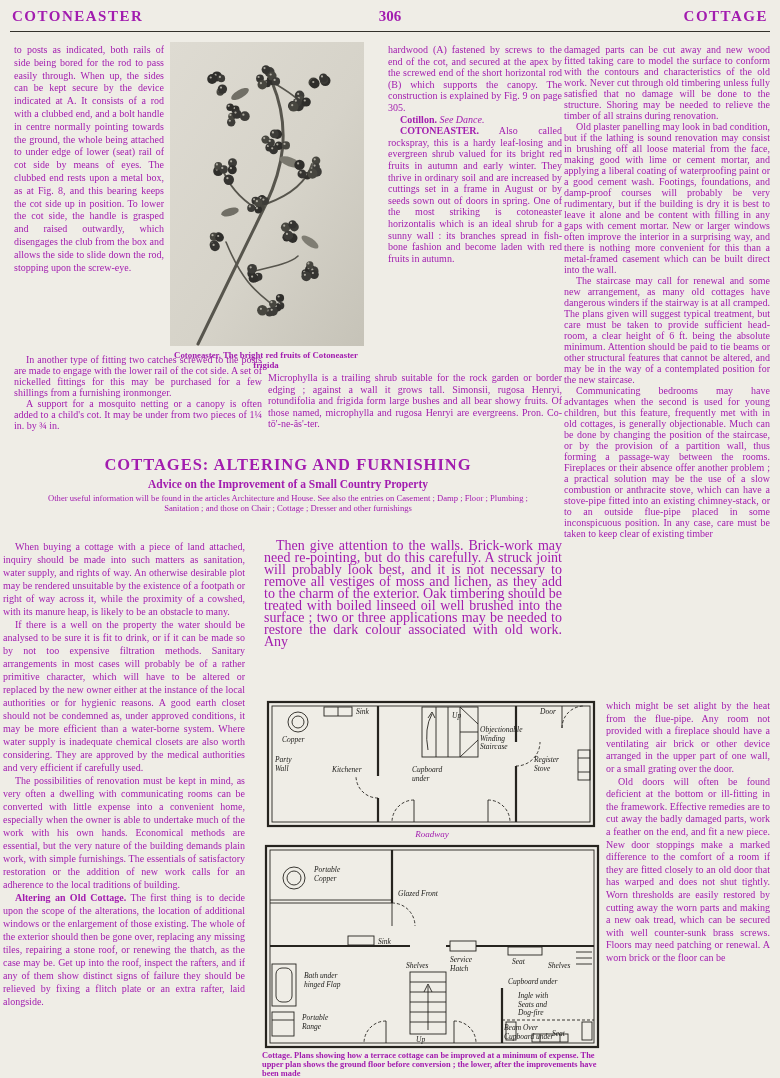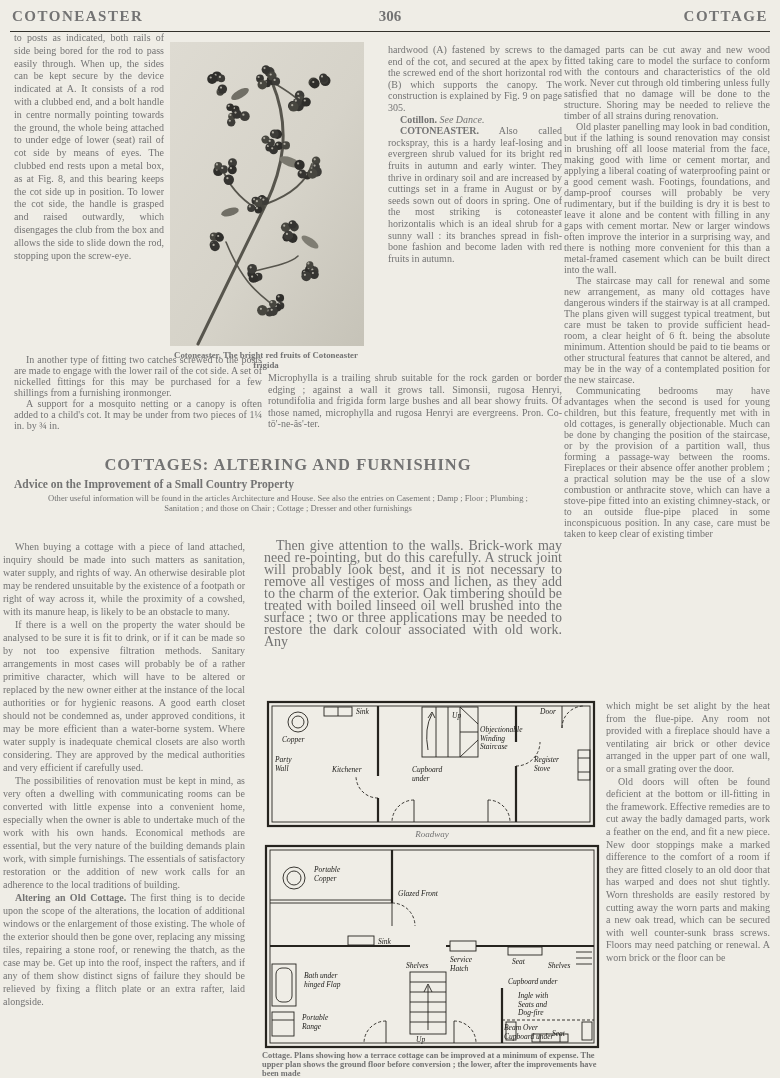--- a/index.html
+++ b/index.html
@@ -1,41 +1,41 @@
 <!DOCTYPE html>
 <html><head>
 <meta charset="utf-8">
 <style>
   *{box-sizing:border-box}
   html,body{margin:0;padding:0;background:#9a968c}
   .page{position:relative;width:780px;height:1078px;margin:0 auto;background:#efede6;
-        font-family:"Liberation Serif","DejaVu Serif",serif;color:#737373;overflow:hidden}
+        font-family:"Liberation Serif","DejaVu Serif",serif;color:#a21caf;overflow:hidden}
   .hdr{position:absolute;top:8px;left:12px;right:12px;height:22px;font-weight:bold;font-size:15px;letter-spacing:1.5px}
   .hdr .l{position:absolute;left:0;top:0}
   .hdr .c{position:absolute;left:0;right:0;text-align:center;letter-spacing:0}
   .hdr .r{position:absolute;right:0;top:0}
   .rule{position:absolute;top:31px;left:10px;right:10px;border-top:1.6px solid #33312b}
   .col{position:absolute;text-align:justify;overflow:hidden}
   .col p{margin:0}
   .col p.ind{text-indent:12px}
-  #cot1{left:14px;top:32px;width:150px;height:306px;font-size:10px;line-height:12.8px}
+  #cot1{left:14px;top:44px;width:150px;height:306px;font-size:10px;line-height:12.8px}
   #cot2{left:14px;top:354px;width:248px;height:100px;font-size:10px;line-height:11px}
   #midtop{left:388px;top:44px;width:174px;height:304px;font-size:10px;line-height:11.6px}
   #micro{left:268px;top:372px;width:294px;height:62px;font-size:10px;line-height:11.6px}
   #rc1{left:564px;top:44px;width:206px;height:652px;font-size:10px;line-height:11px}
   #rc2{left:606px;top:700px;width:164px;height:378px;font-size:10px;line-height:12.6px}
   #acol1{left:3px;top:540px;width:242px;height:538px;font-size:10px;line-height:13px}
   #acol2{left:264px;top:540px;width:298px;height:158px;font-size:14px;line-height:12px}
   .photo{position:absolute;left:170px;top:42px;width:194px;height:304px}
   .photo-svg path{fill:none;stroke:#57554d;stroke-linecap:round}
   .photo-caption{position:absolute;left:164px;top:350px;width:204px;text-align:center;
                  font-weight:bold;font-size:8.8px;line-height:10px}
   .sec-title{position:absolute;left:14px;top:455px;width:548px;text-align:center;font-weight:bold;
              font-size:16.5px;letter-spacing:1px}
-  .sec-sub{position:absolute;left:14px;top:478px;width:548px;text-align:left;font-weight:bold;font-size:11.5px}
+  .sec-sub{position:absolute;left:14px;top:478px;width:548px;text-align:center;font-weight:bold;font-size:11.5px}
   .sec-note{position:absolute;left:40px;top:494px;width:496px;text-align:center;font-size:8.6px;line-height:9.6px}
   .plan{position:absolute;background:transparent}
   #plan-upper{left:266px;top:700px}
   #plan-lower{left:264px;top:844px}
   .plan line,.plan rect,.plan path,.plan circle{stroke:#26241f;fill:none}
   .plan .w2{stroke-width:2.2}
   .plan .w1{stroke-width:0.9}
   .plan .dash{stroke-dasharray:3 2;stroke-width:0.9}
   .plan .mask{fill:#efede6;stroke:#26241f;stroke-width:0.9}
   .plan text{fill:#1c1b18;font-family:"Liberation Serif","DejaVu Serif",serif;

